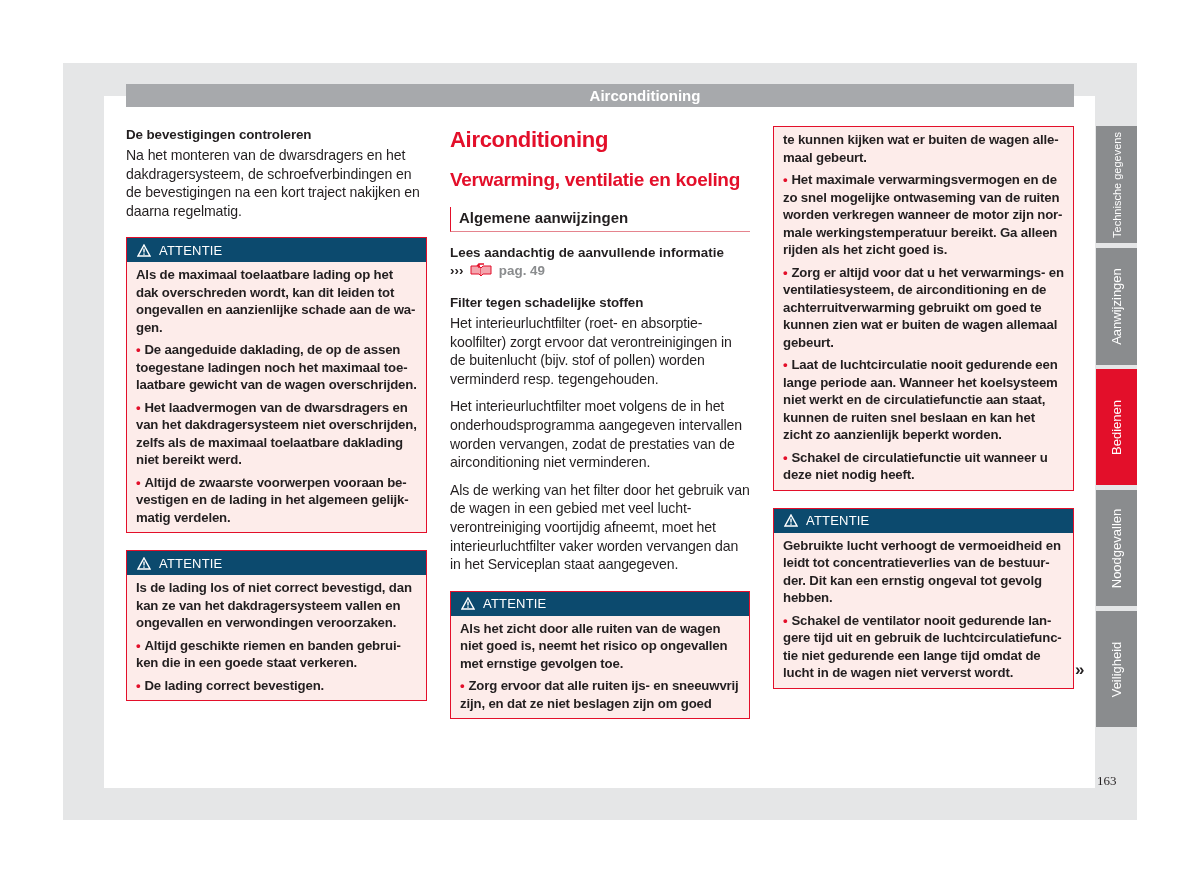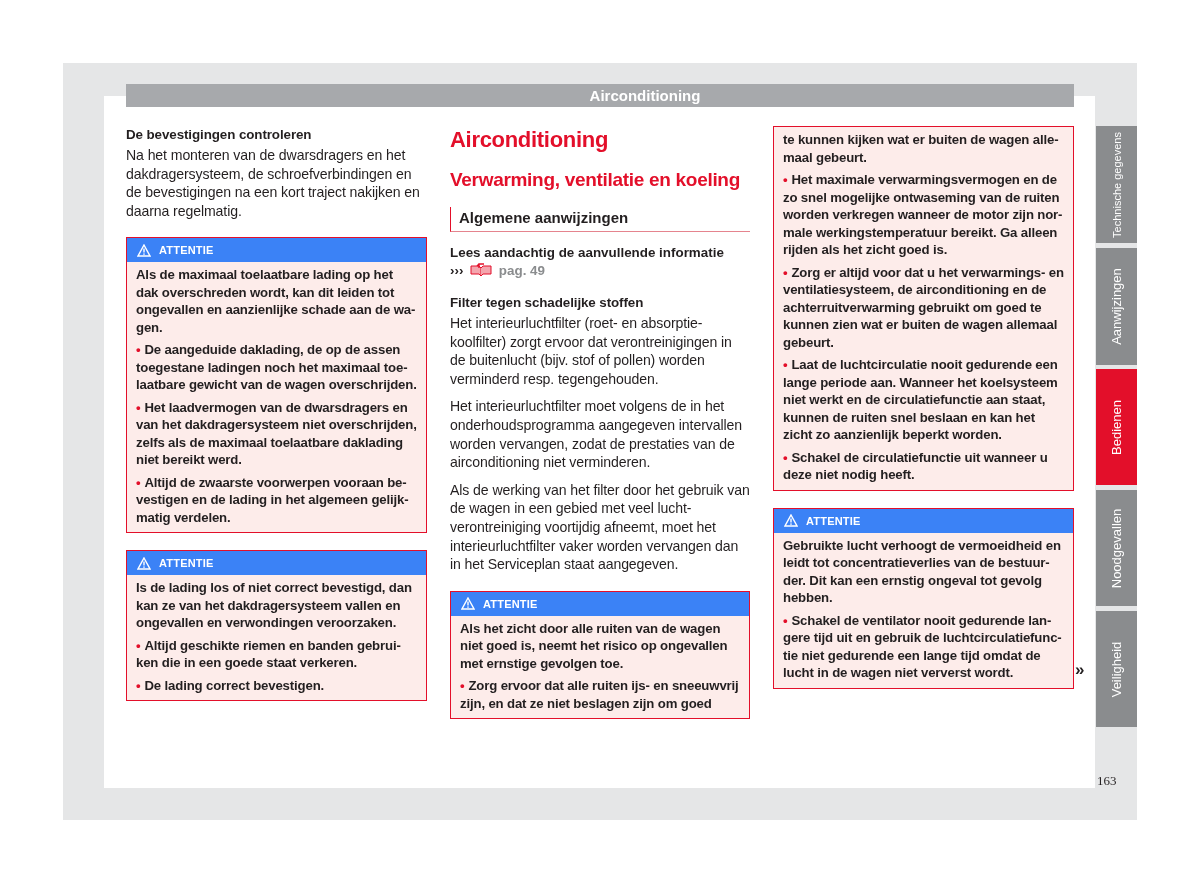--- a/index.html
+++ b/index.html
@@ -25,22 +25,22 @@
     .h2 { font-family: "Liberation Sans", sans-serif; color: #e30f2a; font-weight: bold; font-size: 19px; line-height: 26px; margin-top: 14px; letter-spacing: -0.3px; }
     .h3 { font-family: "Liberation Sans", sans-serif; font-weight: bold; font-size: 15px; line-height: 22px; margin-top: 14px; padding-left: 8px;
       border-left: 1px solid #e30f2a; border-bottom: 1.5px solid #e5848e; padding-bottom: 2px; }
     .ref-block { margin-top: 12px; }
     .ref-line { font-family: Liberation Sans, sans-serif; font-weight: bold; font-size: 13.4px; line-height: 18px; }
     .ref-page { color: #8a8c8e; }
     .book-icon { display: inline-block; vertical-align: -2px; margin: 0 3px; }
     .chev { font-weight: bold; color: #231f20; }
 
     .warn { border: 1.3px solid #e30f2a; background: #fdecea; margin-top: 17px; }
-    .warn-head { background: #3b82f6; color: #ffffff; height: 24px; display: flex; align-items: center; padding-left: 10px;
-      font-family: "Liberation Sans", sans-serif; font-weight: bold; font-size: 11px; letter-spacing: 0.2px; }
+    .warn-head { background: #0c4a6e; color: #ffffff; height: 24px; display: flex; align-items: center; padding-left: 10px;
+      font-family: "Liberation Sans", sans-serif; font-weight: normal; font-size: 13px; letter-spacing: 0.2px; }
     .warn-head svg { margin-right: 8px; }
     .warn-body { padding: 4px 8px 6px 9px; }
     .warn-p { font-family: "Liberation Sans", sans-serif; font-weight: bold; font-size: 13.2px; line-height: 17.5px; letter-spacing: -0.15px; color: #231f20; }
     .warn-p + .warn-p { margin-top: 5px; }
     .bullet { color: #e30f2a; margin-right: 4px; }
     .continued { border-top: 1.3px solid #e30f2a; margin-top: 0; }
 
     .cont-arrow { position: absolute; left: 1075px; top: 660px; font-family: "Liberation Sans", sans-serif; font-weight: bold; font-size: 17px; color: #231f20; }
 
     .tab { position: absolute; left: 1096px; width: 41px; background: #8a8c8e; color: #ffffff; display: flex; align-items: center; justify-content: center; }

